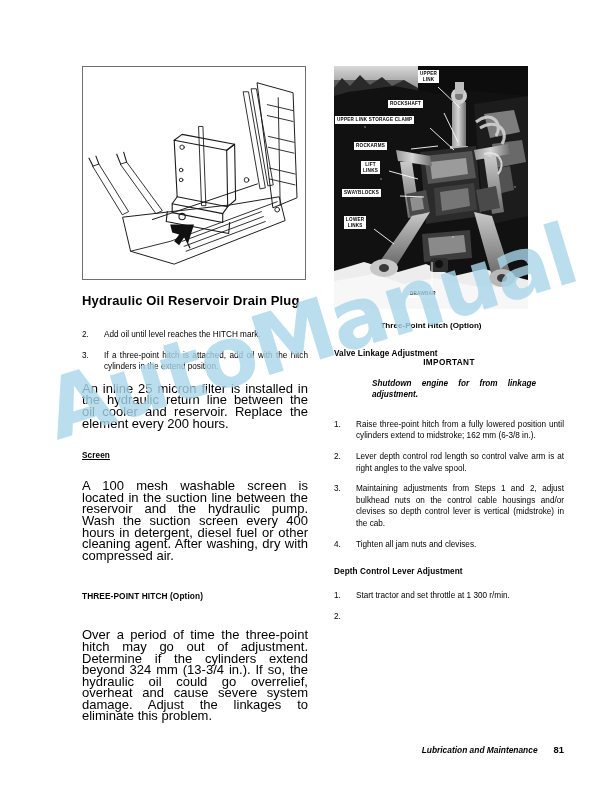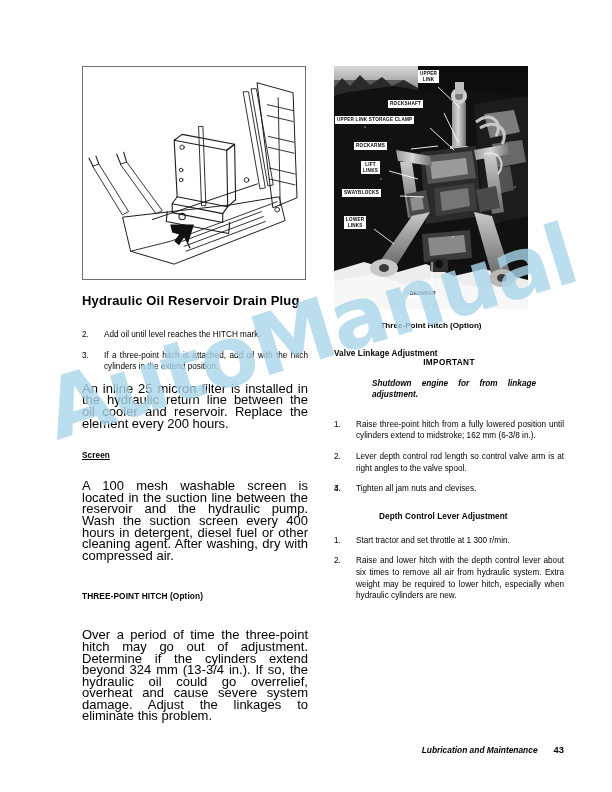--- a/index.html
+++ b/index.html
@@ -168,21 +168,21 @@
     margin-left: 38px;
     width: 164px;
     font-size: 8.2px;
     font-weight: bold;
     font-style: italic;
     line-height: 11.4px;
     text-align: justify;
     text-justify: inter-word;
   }
   #valve-steps { margin-top: 18px; }
-  #depth-head { margin-top: 17px; margin-left: 45px; }
+  #depth-head { margin-top: 17px; }
   #depth-steps { margin-top: 14px; }
 
   .num-item.justify { text-align: justify; text-justify: inter-word; }
 
   
   #footer {
     position: absolute;
     left: 334px;
     top: 744px;
     width: 230px;
@@ -413,39 +413,39 @@
       <li class="num-item justify">
         <span class="num">1.</span>
         <span>Raise three-point hitch from a fully lowered position until cylinders extend to midstroke; 162 mm (6-3/8 in.).</span>
       </li>
       <li class="num-item justify">
         <span class="num">2.</span>
         <span>Lever depth control rod length so control valve arm is at right angles to the valve spool.</span>
       </li>
       <li class="num-item justify">
         <span class="num">3.</span>
+        <span>Maintaining adjustments from Steps 1 and 2, adjust bulkhead nuts on the control cable housings and/or clevises so depth control lever is vertical (midstroke) in the cab.</span>
       </li>
       <li class="num-item">
         <span class="num">4.</span>
         <span>Tighten all jam nuts and clevises.</span>
       </li>
     </ul>
 
     <div class="sec-head" id="depth-head">Depth Control Lever Adjustment</div>
 
     <ul class="num-list" id="depth-steps">
       <li class="num-item">
         <span class="num">1.</span>
         <span>Start tractor and set throttle at 1 300 r/min.</span>
       </li>
       <li class="num-item justify">
         <span class="num">2.</span>
-        <span>Raise and lower hitch with the depth control lever about six times to remove all air from hydraulic system. Extra weight may be required to lower hitch, especially when hydraulic cylinders are new.</span>
       </li>
     </ul>
   </div>
 
   <div id="footer">
     <span id="footer-label">Lubrication and Maintenance</span>
-    <span id="footer-page">43</span>
+    <span id="footer-page">81</span>
   </div>
 
 </div>
 
 </body></html>

